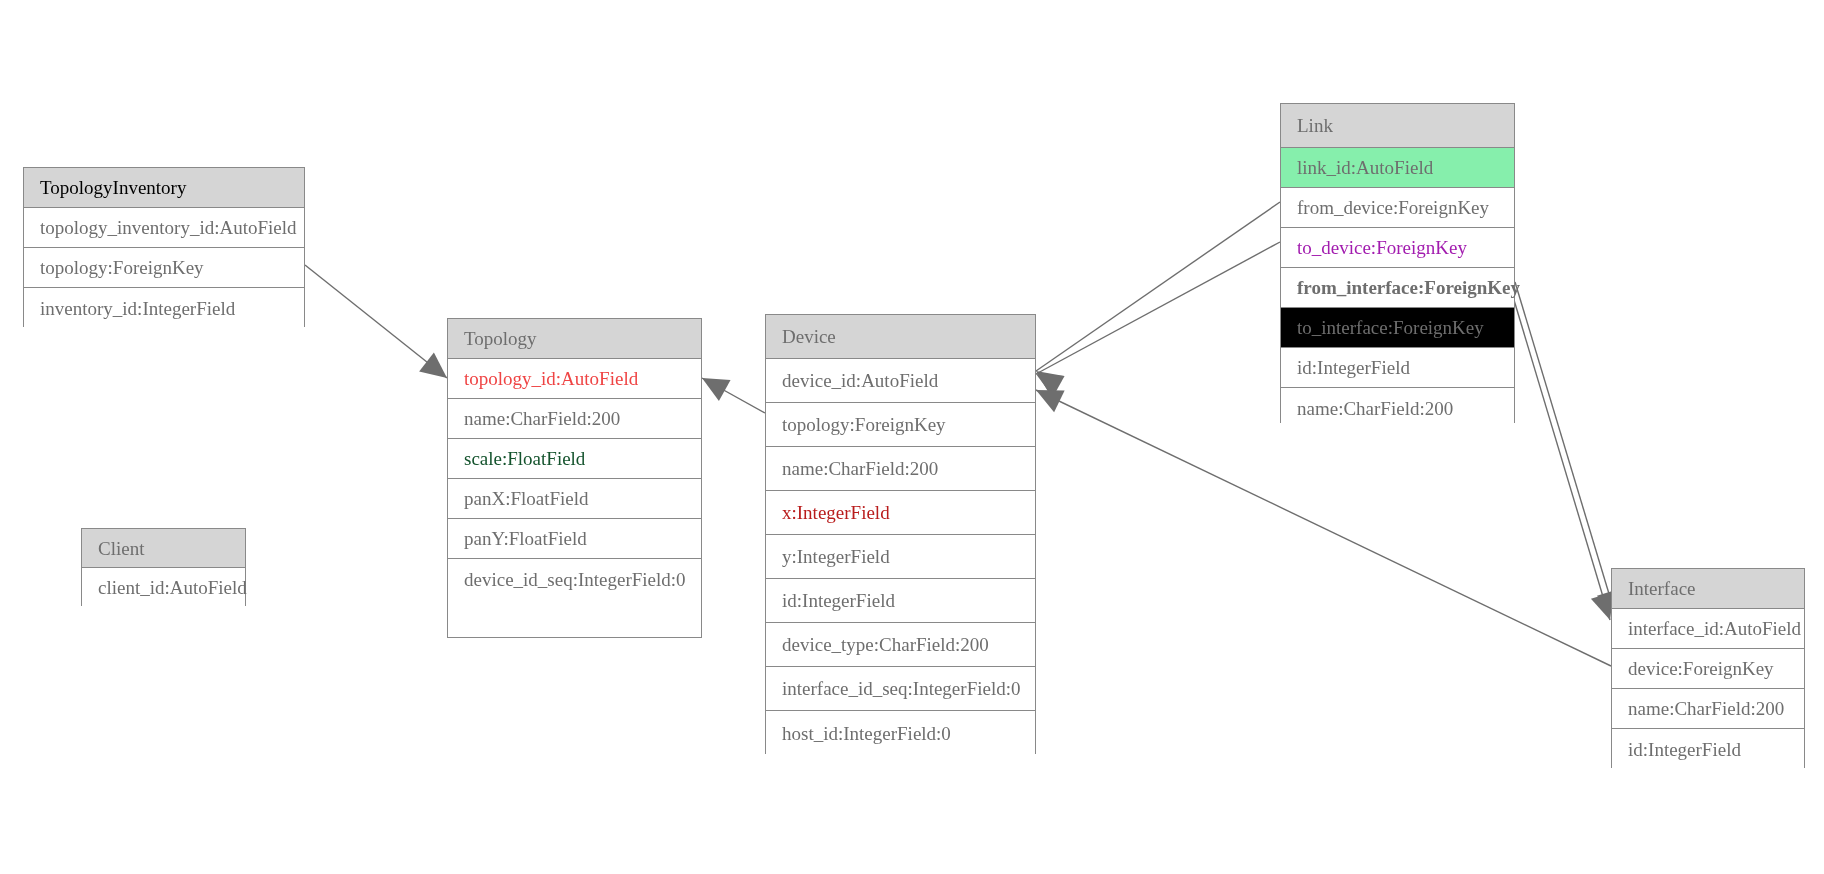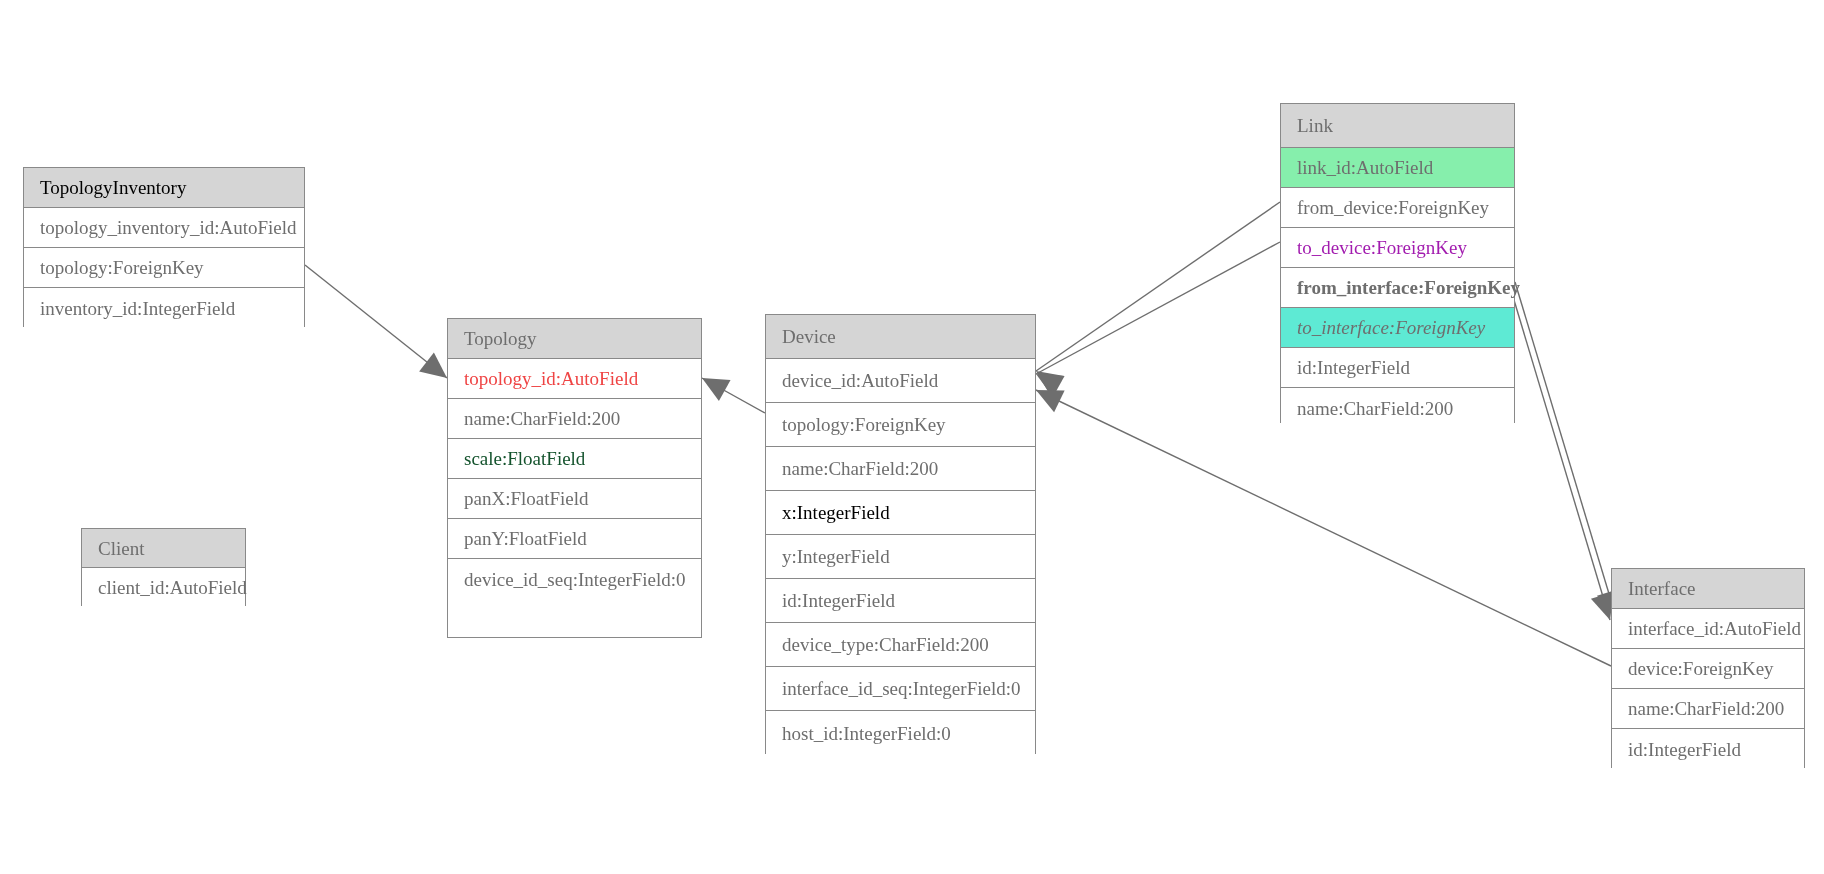--- a/index.html
+++ b/index.html
@@ -114,34 +114,34 @@
         <div class="entity-row" style="height: 40px; background: rgb(255, 255, 255); border-bottom-color: rgb(137, 137, 137); color: #14532d;">scale:FloatField</div>
         <div class="entity-row" style="height: 40px; background: rgb(255, 255, 255); border-bottom-color: rgb(137, 137, 137); color: rgb(110, 110, 110);">panX:FloatField</div>
         <div class="entity-row" style="height: 40px; background: rgb(255, 255, 255); border-bottom-color: rgb(137, 137, 137); color: rgb(110, 110, 110);">panY:FloatField</div>
         <div class="entity-row" style="height: 40px; background: rgb(255, 255, 255); border-bottom-color: rgb(137, 137, 137); color: rgb(110, 110, 110);">device_id_seq:IntegerField:0</div>
       </div>
       <div class="entity" style="left: 765px; top: 314px; width: 271px; height: 440px; border-color: rgb(137, 137, 137);">
         <div class="entity-header" style="height: 44px; background: rgb(213, 213, 213); border-bottom-color: rgb(137, 137, 137); color: rgb(110, 110, 110);">Device</div>
         <div class="entity-row" style="height: 44px; background: rgb(255, 255, 255); border-bottom-color: rgb(137, 137, 137); color: rgb(110, 110, 110);">device_id:AutoField</div>
         <div class="entity-row" style="height: 44px; background: rgb(255, 255, 255); border-bottom-color: rgb(137, 137, 137); color: rgb(110, 110, 110);">topology:ForeignKey</div>
         <div class="entity-row" style="height: 44px; background: rgb(255, 255, 255); border-bottom-color: rgb(137, 137, 137); color: rgb(110, 110, 110);">name:CharField:200</div>
-        <div class="entity-row" style="height: 44px; background: rgb(255, 255, 255); border-bottom-color: rgb(137, 137, 137); color: #000000;">x:IntegerField</div>
+        <div class="entity-row" style="height: 44px; background: rgb(255, 255, 255); border-bottom-color: rgb(137, 137, 137); color: #b91c1c;">x:IntegerField</div>
         <div class="entity-row" style="height: 44px; background: rgb(255, 255, 255); border-bottom-color: rgb(137, 137, 137); color: rgb(110, 110, 110);">y:IntegerField</div>
         <div class="entity-row" style="height: 44px; background: rgb(255, 255, 255); border-bottom-color: rgb(137, 137, 137); color: rgb(110, 110, 110);">id:IntegerField</div>
         <div class="entity-row" style="height: 44px; background: rgb(255, 255, 255); border-bottom-color: rgb(137, 137, 137); color: rgb(110, 110, 110);">device_type:CharField:200</div>
         <div class="entity-row" style="height: 44px; background: rgb(255, 255, 255); border-bottom-color: rgb(137, 137, 137); color: rgb(110, 110, 110);">interface_id_seq:IntegerField:0</div>
         <div class="entity-row" style="height: 44px; background: rgb(255, 255, 255); border-bottom-color: rgb(137, 137, 137); color: rgb(110, 110, 110);">host_id:IntegerField:0</div>
       </div>
       <div class="entity" style="left: 1280px; top: 103px; width: 235px; height: 320px; border-color: rgb(137, 137, 137);">
         <div class="entity-header" style="height: 44px; background: rgb(213, 213, 213); border-bottom-color: rgb(137, 137, 137); color: rgb(110, 110, 110);">Link</div>
         <div class="entity-row" style="height: 40px; background: #86efac; border-bottom-color: rgb(137, 137, 137); color: rgb(110, 110, 110);">link_id:AutoField</div>
         <div class="entity-row" style="height: 40px; background: rgb(255, 255, 255); border-bottom-color: rgb(137, 137, 137); color: rgb(110, 110, 110);">from_device:ForeignKey</div>
         <div class="entity-row" style="height: 40px; background: rgb(255, 255, 255); border-bottom-color: rgb(137, 137, 137); color: #a21caf;">to_device:ForeignKey</div>
         <div class="entity-row" style="height: 40px; background: rgb(255, 255, 255); border-bottom-color: rgb(137, 137, 137); color: rgb(110, 110, 110); font-weight: bold;">from_interface:ForeignKey</div>
-        <div class="entity-row" style="height: 40px; background: #5eead4; border-bottom-color: rgb(137, 137, 137); color: rgb(110, 110, 110); font-style: italic;">to_interface:ForeignKey</div>
+        <div class="entity-row" style="height: 40px; background: #000000; border-bottom-color: rgb(137, 137, 137); color: rgb(110, 110, 110);">to_interface:ForeignKey</div>
         <div class="entity-row" style="height: 40px; background: rgb(255, 255, 255); border-bottom-color: rgb(137, 137, 137); color: rgb(110, 110, 110);">id:IntegerField</div>
         <div class="entity-row" style="height: 40px; background: rgb(255, 255, 255); border-bottom-color: rgb(137, 137, 137); color: rgb(110, 110, 110);">name:CharField:200</div>
       </div>
       <div class="entity" style="left: 1611px; top: 568px; width: 194px; height: 200px; border-color: rgb(137, 137, 137);">
         <div class="entity-header" style="height: 40px; background: rgb(213, 213, 213); border-bottom-color: rgb(137, 137, 137); color: rgb(110, 110, 110);">Interface</div>
         <div class="entity-row" style="height: 40px; background: rgb(255, 255, 255); border-bottom-color: rgb(137, 137, 137); color: rgb(110, 110, 110);">interface_id:AutoField</div>
         <div class="entity-row" style="height: 40px; background: rgb(255, 255, 255); border-bottom-color: rgb(137, 137, 137); color: rgb(110, 110, 110);">device:ForeignKey</div>
         <div class="entity-row" style="height: 40px; background: rgb(255, 255, 255); border-bottom-color: rgb(137, 137, 137); color: rgb(110, 110, 110);">name:CharField:200</div>
         <div class="entity-row" style="height: 40px; background: rgb(255, 255, 255); border-bottom-color: rgb(137, 137, 137); color: rgb(110, 110, 110);">id:IntegerField</div>
       </div>

